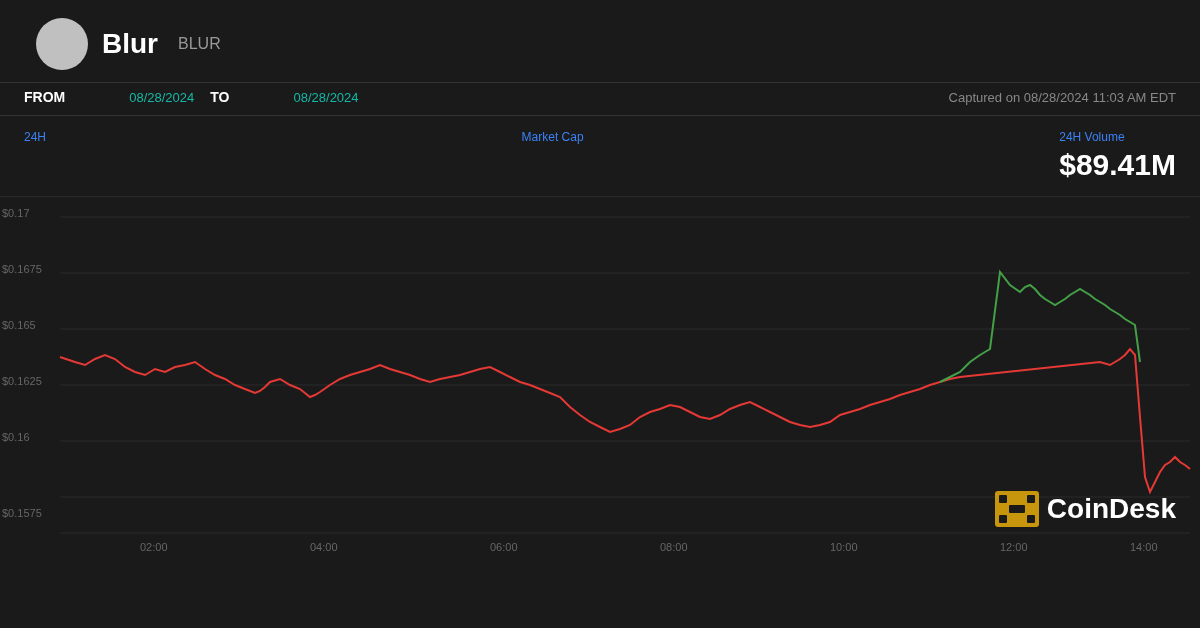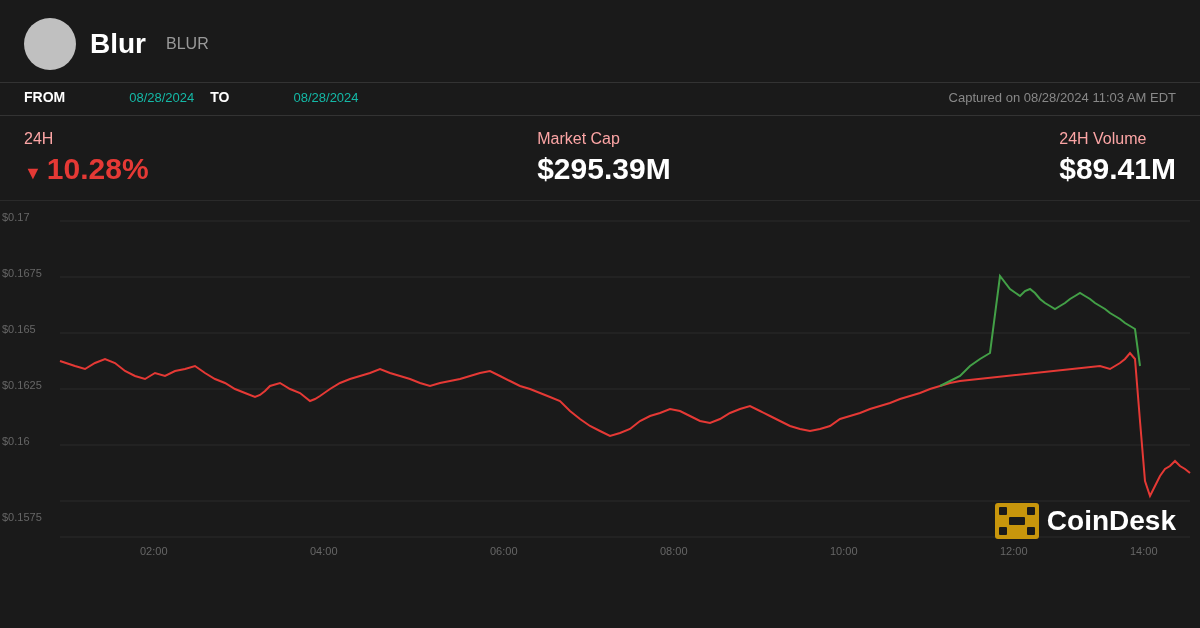--- a/index.html
+++ b/index.html
@@ -8,21 +8,21 @@
       height: 628px;
       background: #1a1a1a;
       color: #fff;
       font-family: 'Arial', sans-serif;
       overflow: hidden;
     }
     .header {
       display: flex;
       justify-content: space-between;
       align-items: center;
-      padding: 18px 24px 12px 24px;
+      padding: 18px 24px 12px 36px;
     }
     .coin-info {
       display: flex;
       align-items: center;
       gap: 14px;
     }
     .coin-logo {
       width: 52px;
       height: 52px;
       background: #c0c0c0;
@@ -80,22 +80,22 @@
       justify-content: space-between;
       padding: 14px 24px;
       border-bottom: 1px solid #2a2a2a;
     }
     .stat-item {
       display: flex;
       flex-direction: column;
       gap: 4px;
     }
     .stat-label {
-      font-size: 16px;
-      color: #fca5a5;
+      font-size: 12px;
+      color: #3b82f6;
     }
     .stat-value {
       font-size: 30px;
       font-weight: bold;
       color: #fff;
     }
     .stat-value.negative {
       color: #e53935;
     }
     .stat-value.negative::before {
@@ -107,21 +107,21 @@
       width: 100%;
       height: 360px;
       background: #1a1a1a;
     }
     .chart-svg {
       width: 100%;
       height: 100%;
     }
     .coindesk-logo {
       position: absolute;
-      bottom: 22px;
+      bottom: 30px;
       right: 24px;
       display: flex;
       align-items: center;
       gap: 8px;
     }
     .coindesk-text {
       font-size: 28px;
       font-weight: bold;
       color: #fff;
     }
@@ -151,25 +151,23 @@
     <span class="date-value">08/28/2024</span>
   </div>
   <span class="captured">Captured on 08/28/2024 11:03 AM EDT</span>
 </div>
 
 <hr class="divider">
 
 <div class="stats-row">
   <div class="stat-item">
     <span class="stat-label">24H</span>
-    <span class="stat-value negative">10.28%</span>
   </div>
   <div class="stat-item">
     <span class="stat-label">Market Cap</span>
-    <span class="stat-value">$295.39M</span>
   </div>
   <div class="stat-item">
     <span class="stat-label">24H Volume</span>
     <span class="stat-value">$89.41M</span>
   </div>
 </div>
 
 <div class="chart-area">
   <svg class="chart-svg" viewBox="0 0 1200 360" preserveAspectRatio="none">
 

